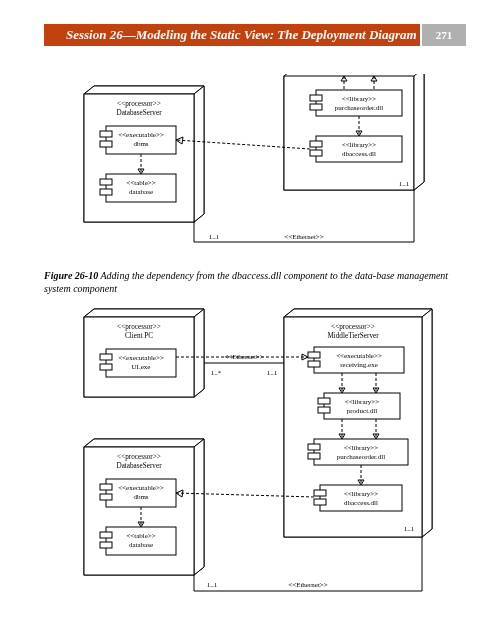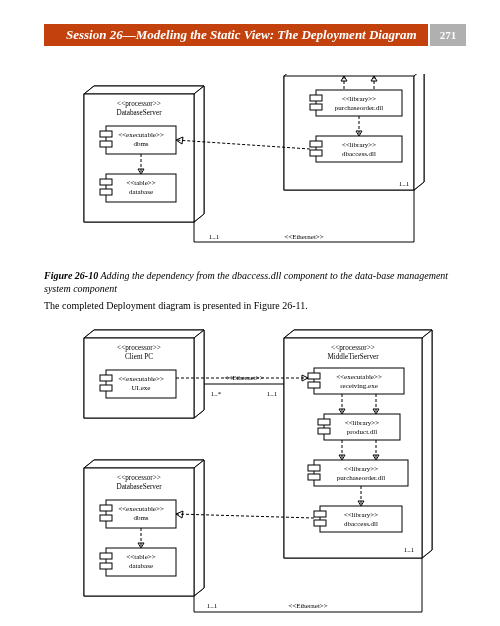--- a/index.html
+++ b/index.html
@@ -25,21 +25,21 @@
     background: #c2410c;
     color: #fff;
     font-style: italic;
     font-weight: bold;
     font-size: 13px;
     display: flex;
     align-items: center;
     padding-left: 22px;
   }
   .header-page {
-    width: 36px;
+    width: 44px;
     background: #b0b0b0;
     color: #fff;
     font-weight: bold;
     font-size: 11px;
     display: flex;
     align-items: center;
     justify-content: center;
     margin-left: 2px;
   }
   .fig-caption {
@@ -148,21 +148,20 @@
     <line class="line" x1="370" y1="116" x2="370" y2="168"></line>
     <text class="txts" x="170" y="165">1..1</text>
     <text class="txts" x="260" y="165">&lt;&lt;Ethernet&gt;&gt;</text>
   </svg>
 
   <p class="fig-caption">
     <span class="fig-num">Figure 26-10</span>
     <span>Adding the dependency from the dbaccess.dll component to the data-base management system component</span>
   </p>
 
-  <p class="body-text">The completed Deployment diagram is presented in Figure 26-11.</p>
 
   <svg width="410" height="300" viewBox="0 0 410 300">
     <style>
       .node3d { fill:#fff; stroke:#000; stroke-width:1; }
       .comp   { fill:#fff; stroke:#000; stroke-width:1; }
       .txt    { font-family: Georgia, serif; font-size:7.2px; text-anchor:middle; }
       .txts   { font-family: Georgia, serif; font-size:7px; text-anchor:middle; }
       .line   { stroke:#000; stroke-width:1; fill:none; }
       .dash   { stroke:#000; stroke-width:1; fill:none; stroke-dasharray:3 2; }
     </style>

